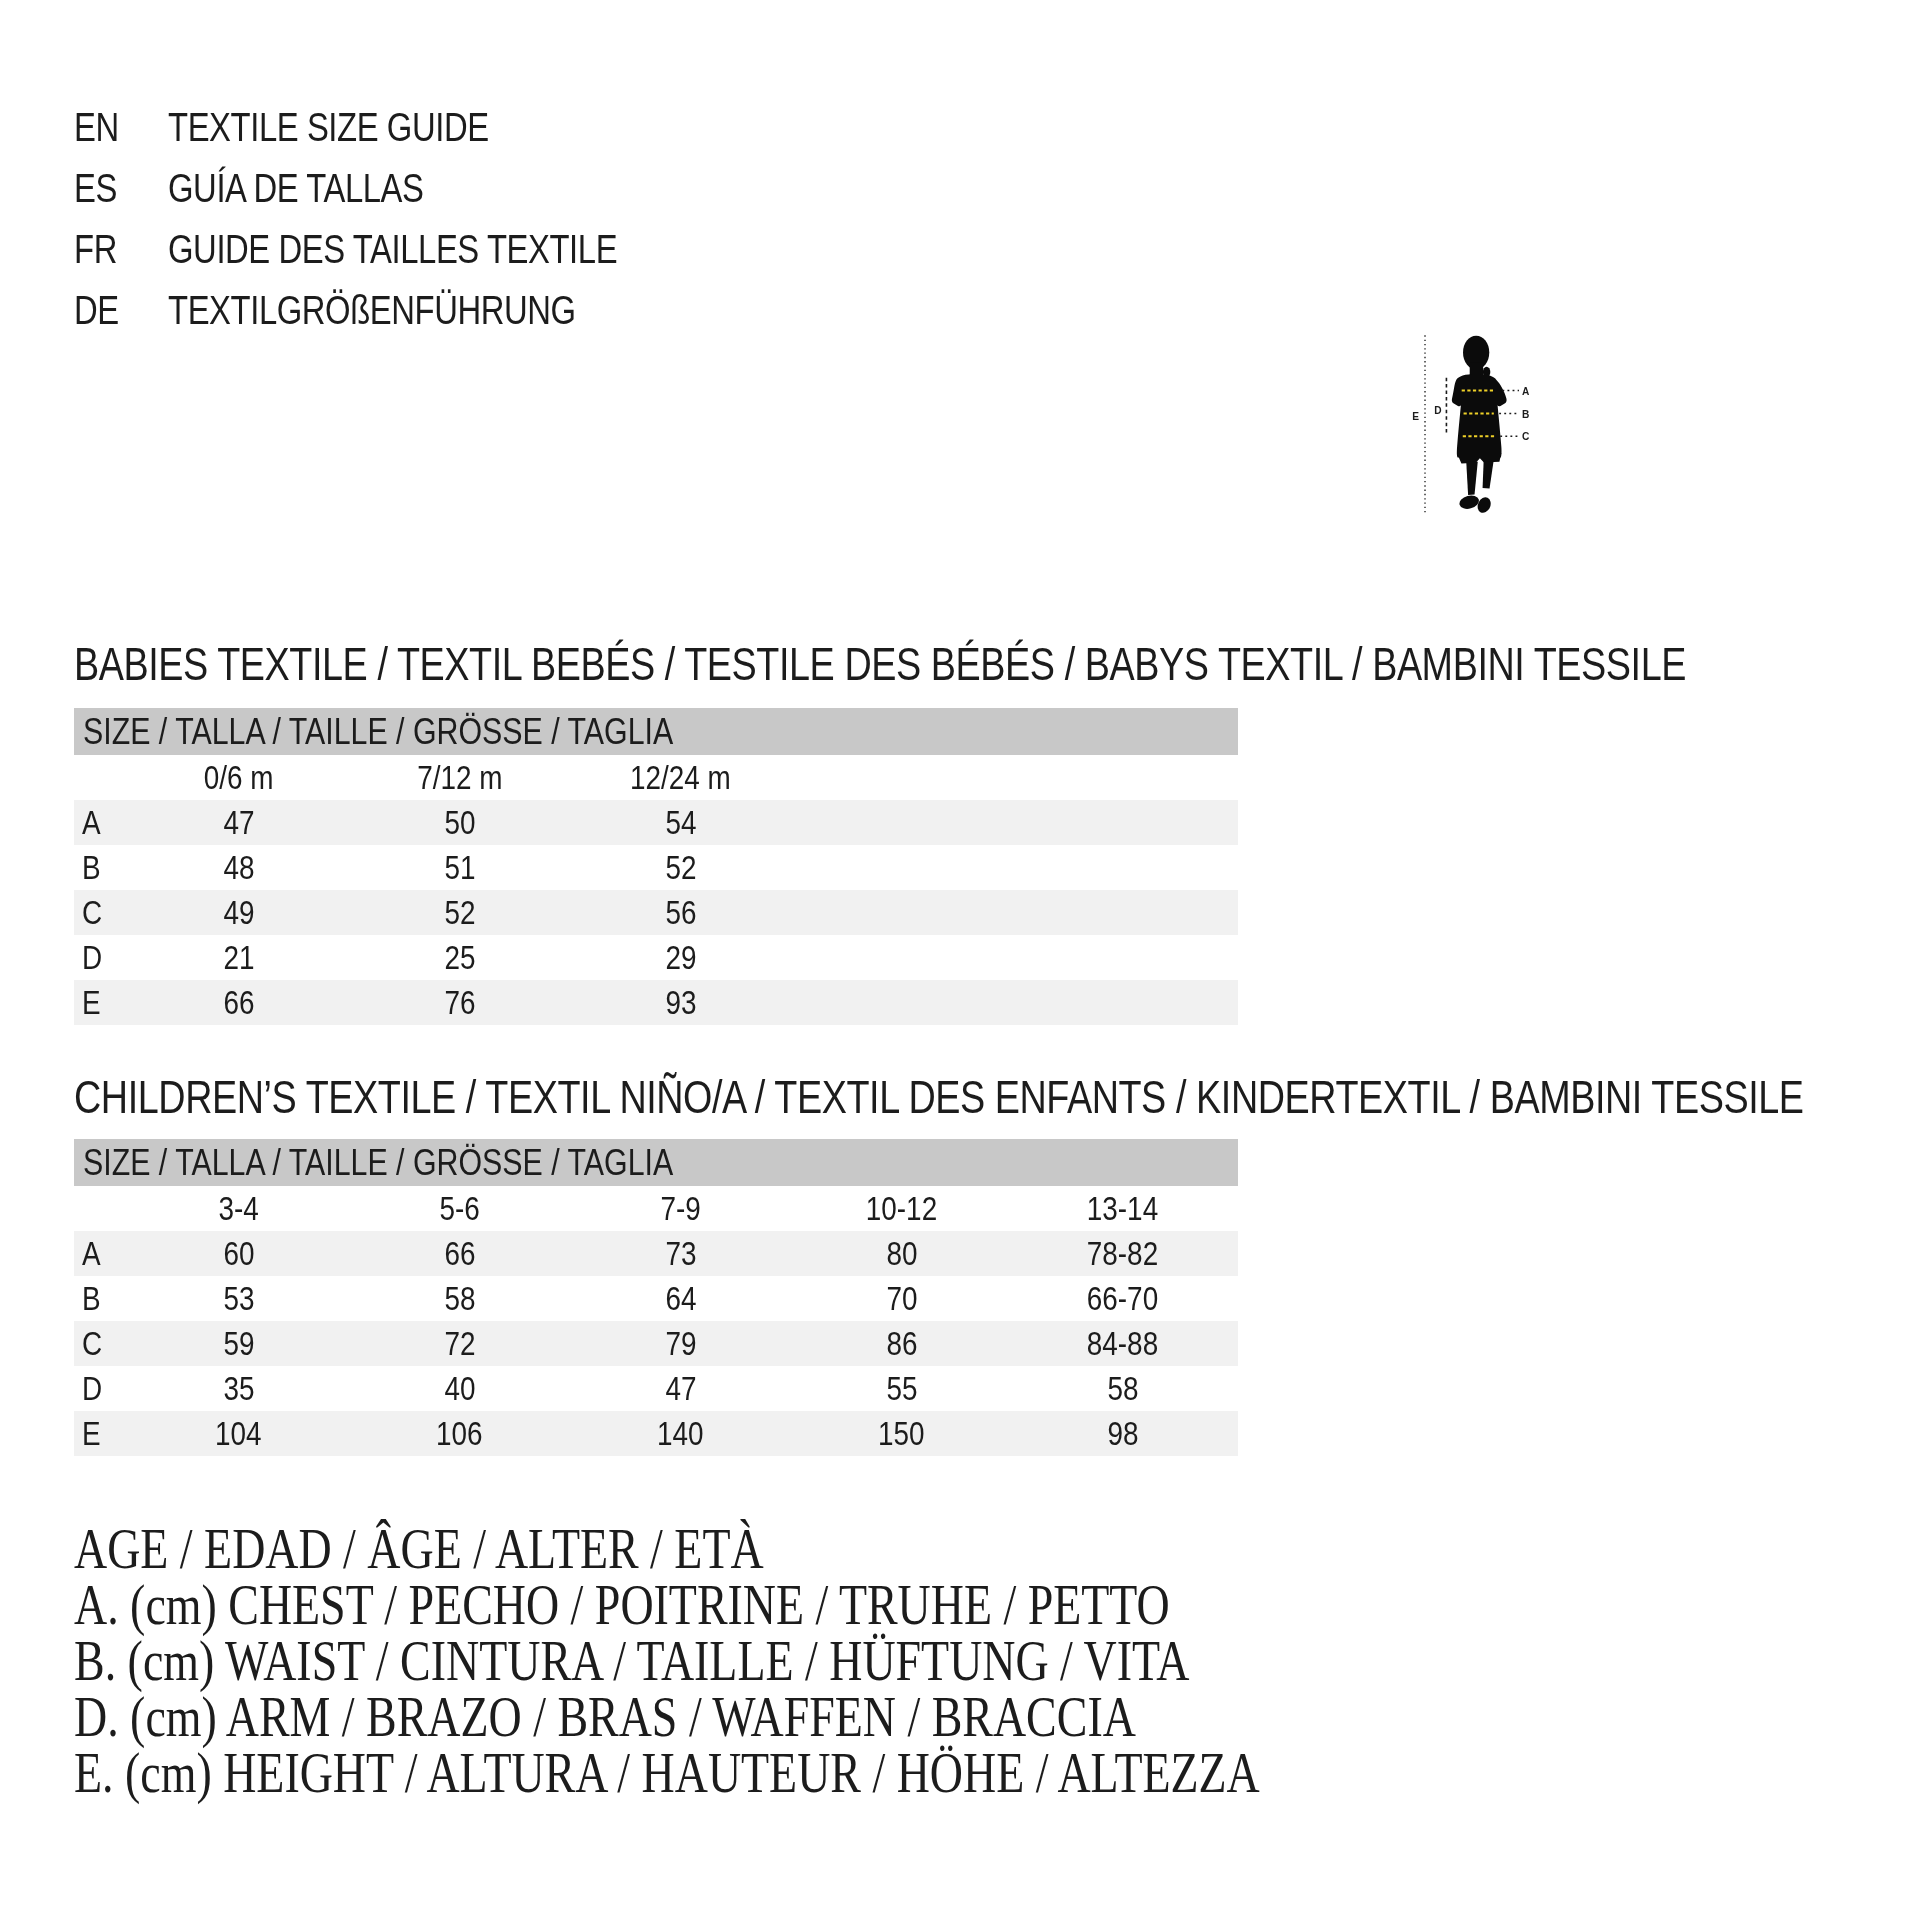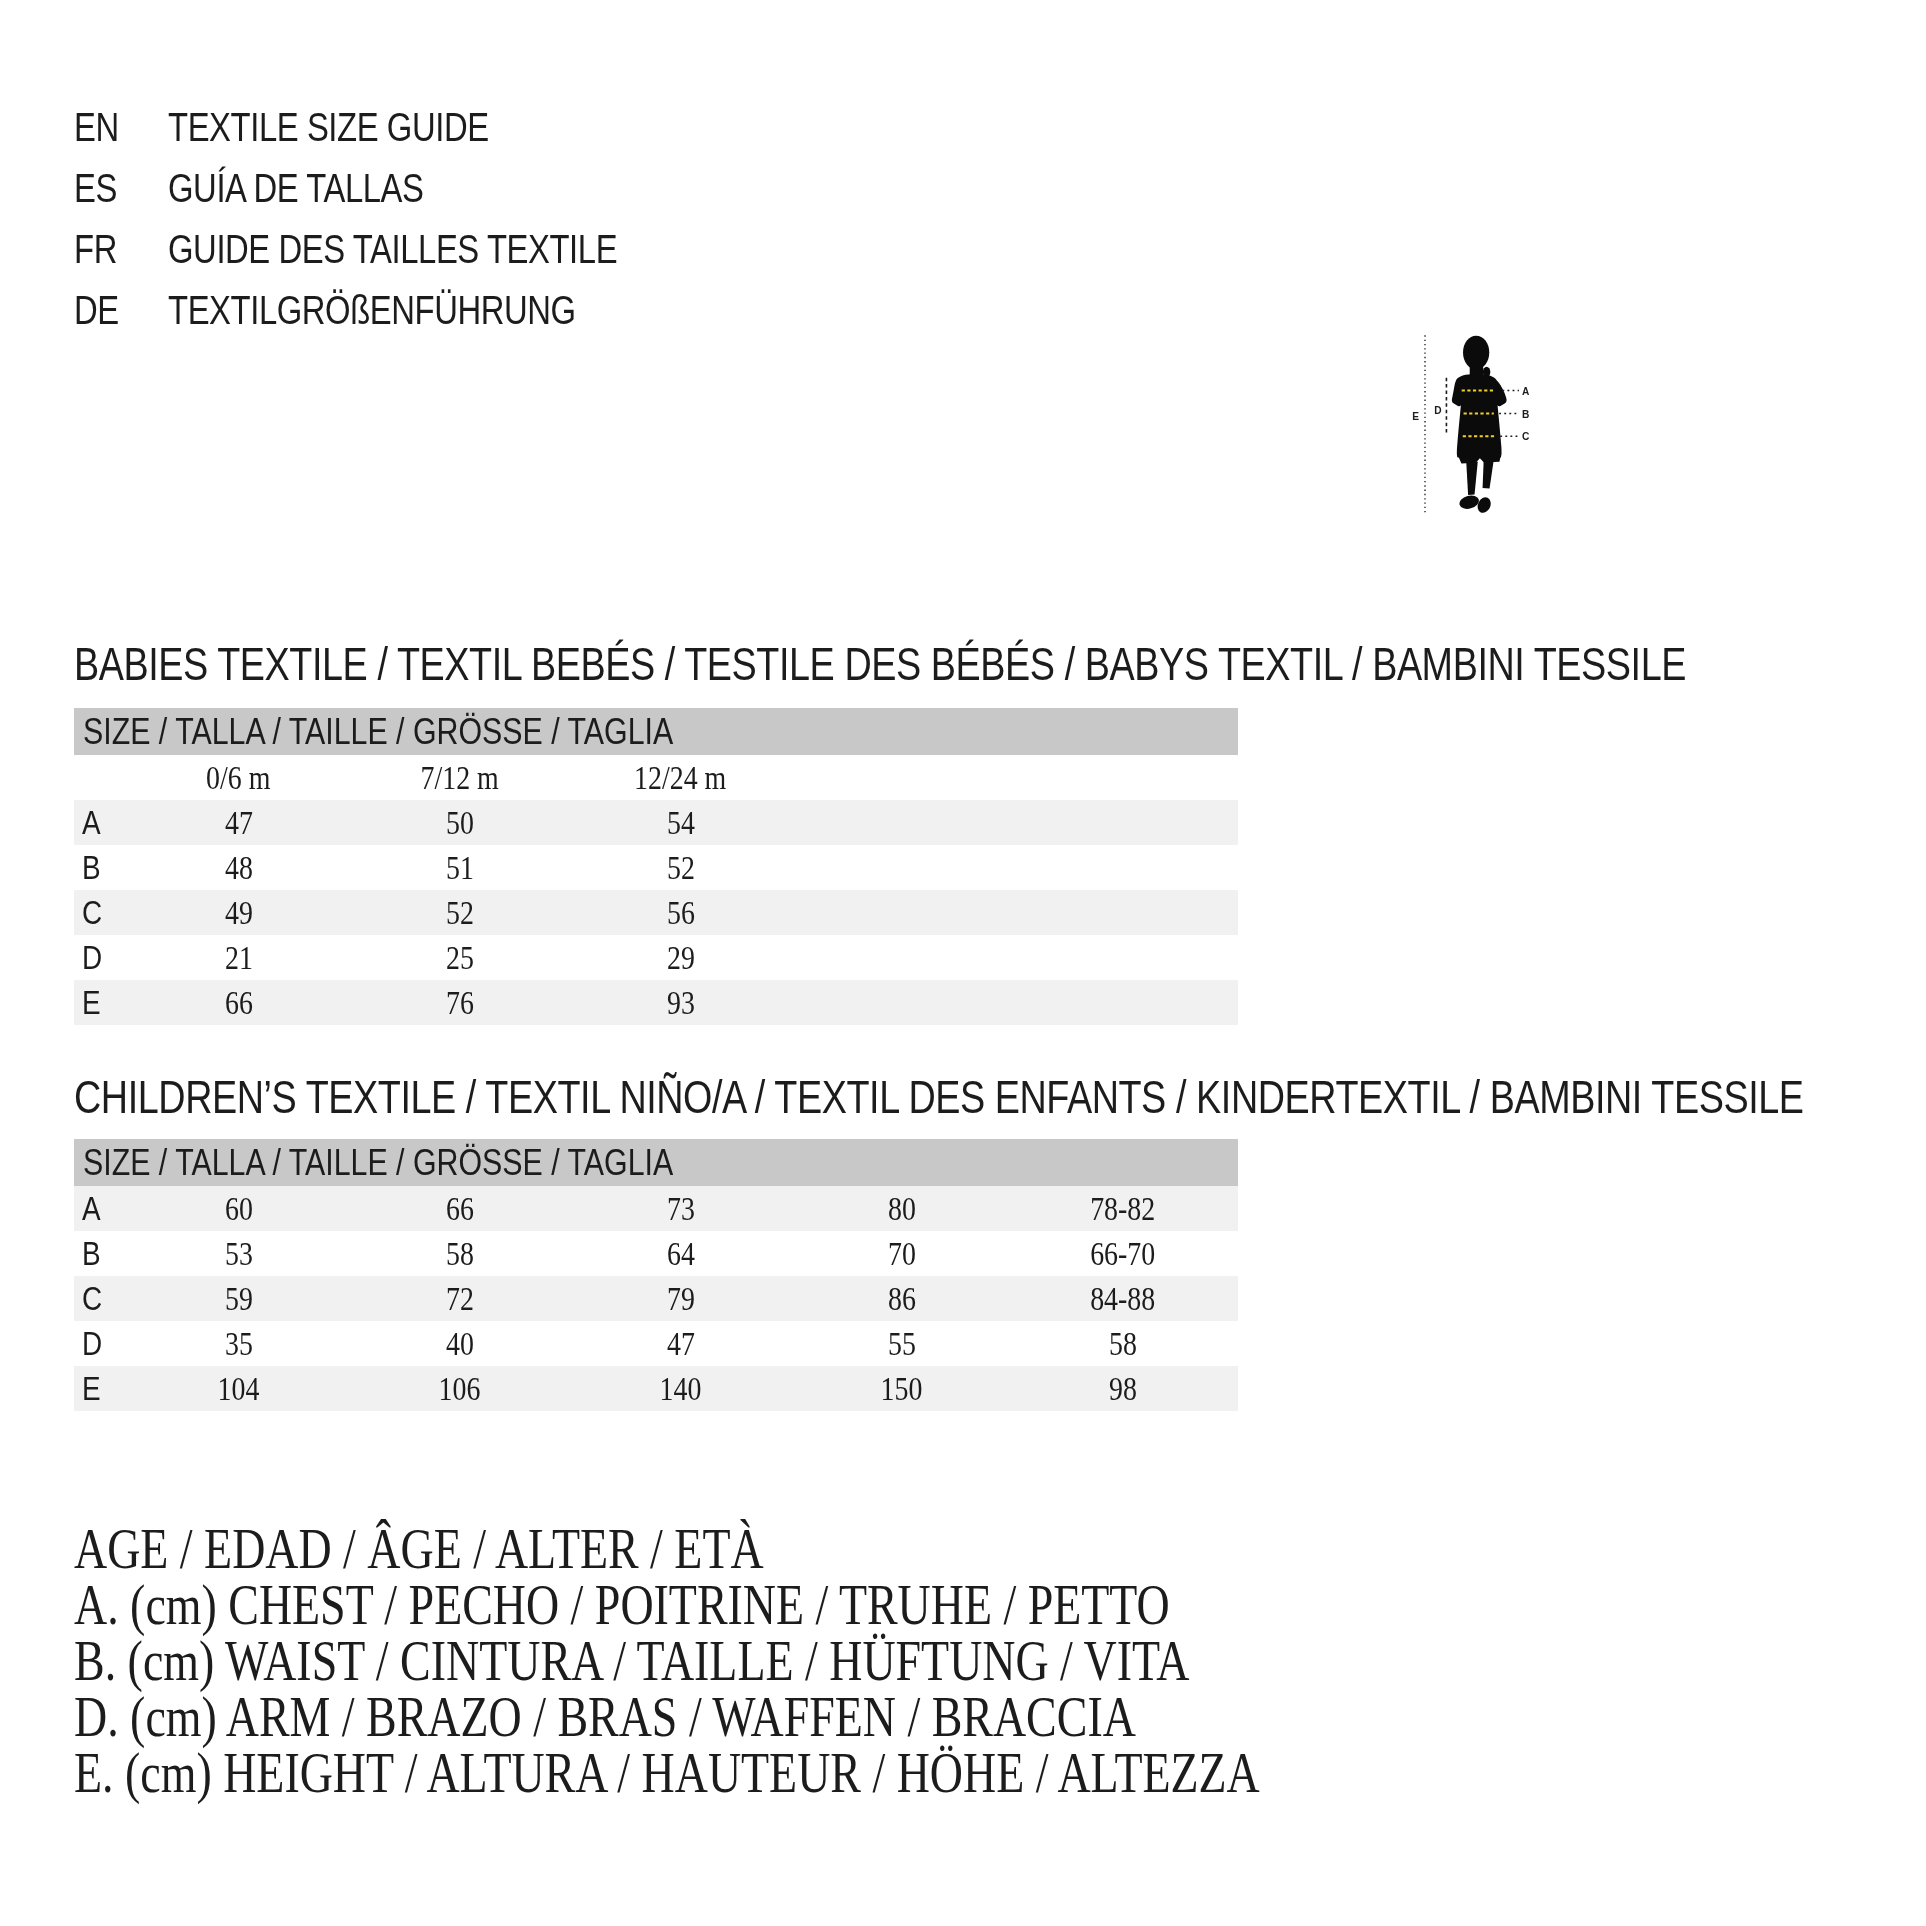--- a/index.html
+++ b/index.html
@@ -20,21 +20,21 @@
 
   
   .section-title{left:74px;font-size:46px;line-height:48px;letter-spacing:-0.5px;}
 
   
   .size-table{left:74px;width:1164px;}
   .bar{height:47px;background:#c8c8c8;display:flex;align-items:center;
        font-size:37px;padding-left:9px;box-sizing:border-box;text-align:center;}
   .trow{display:flex;height:45px;align-items:center;font-size:34px;}
   .trow .lbl{width:54px;flex:0 0 54px;padding-left:8px;box-sizing:border-box;}
-  .trow .val{width:221px;flex:0 0 221px;text-align:center;font-family:Liberation Serif, serif;}
+  .trow .val{width:221px;flex:0 0 221px;text-align:center;}
   .stripe{background:#f1f1f1;}
 
   
   .legend{left:74px;top:1521px;font-size:56px;line-height:56px;font-family:Liberation Serif, serif;}
 
   svg text{font-family:"Liberation Sans","DejaVu Sans",sans-serif;font-weight:bold;font-size:38px;fill:#1c1c1c;}
 </style>
 </head>
 <body>
 
@@ -145,20 +145,28 @@
 </div>
 
 <div class="abs section-title" style="top:1073px;">
   <span class="cx">CHILDREN’S TEXTILE / TEXTIL NIÑO/A / TEXTIL DES ENFANTS / KINDERTEXTIL / BAMBINI TESSILE</span>
 </div>
 
 <div class="abs size-table" style="top:1139px;">
   <div class="bar">
     <span class="cx">SIZE / TALLA / TAILLE / GRÖSSE / TAGLIA</span>
   </div>
+  <div class="trow">
+    <span class="lbl"></span>
+    <span class="val"><span class="cxc">3-4</span></span>
+    <span class="val"><span class="cxc">5-6</span></span>
+    <span class="val"><span class="cxc">7-9</span></span>
+    <span class="val"><span class="cxc">10-12</span></span>
+    <span class="val"><span class="cxc">13-14</span></span>
+  </div>
   <div class="trow stripe">
     <span class="lbl"><span class="cx">A</span></span>
     <span class="val"><span class="cxc">60</span></span>
     <span class="val"><span class="cxc">66</span></span>
     <span class="val"><span class="cxc">73</span></span>
     <span class="val"><span class="cxc">80</span></span>
     <span class="val"><span class="cxc">78-82</span></span>
   </div>
   <div class="trow">
     <span class="lbl"><span class="cx">B</span></span>

